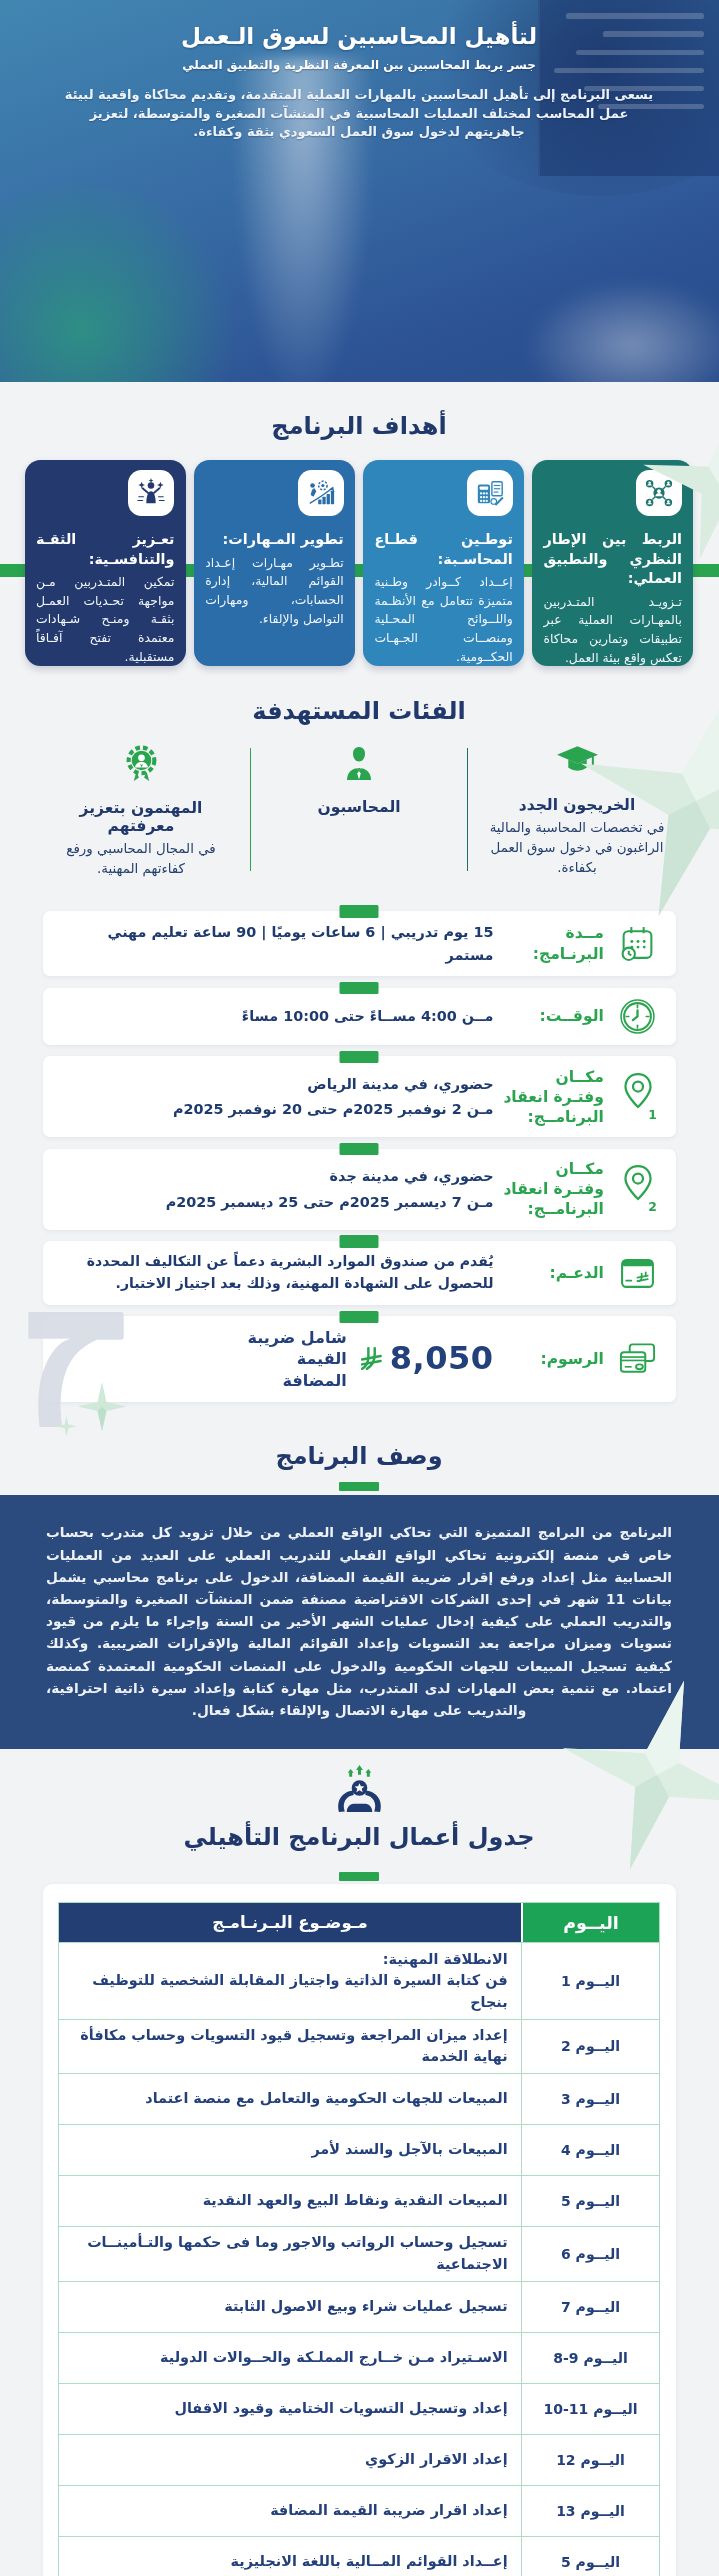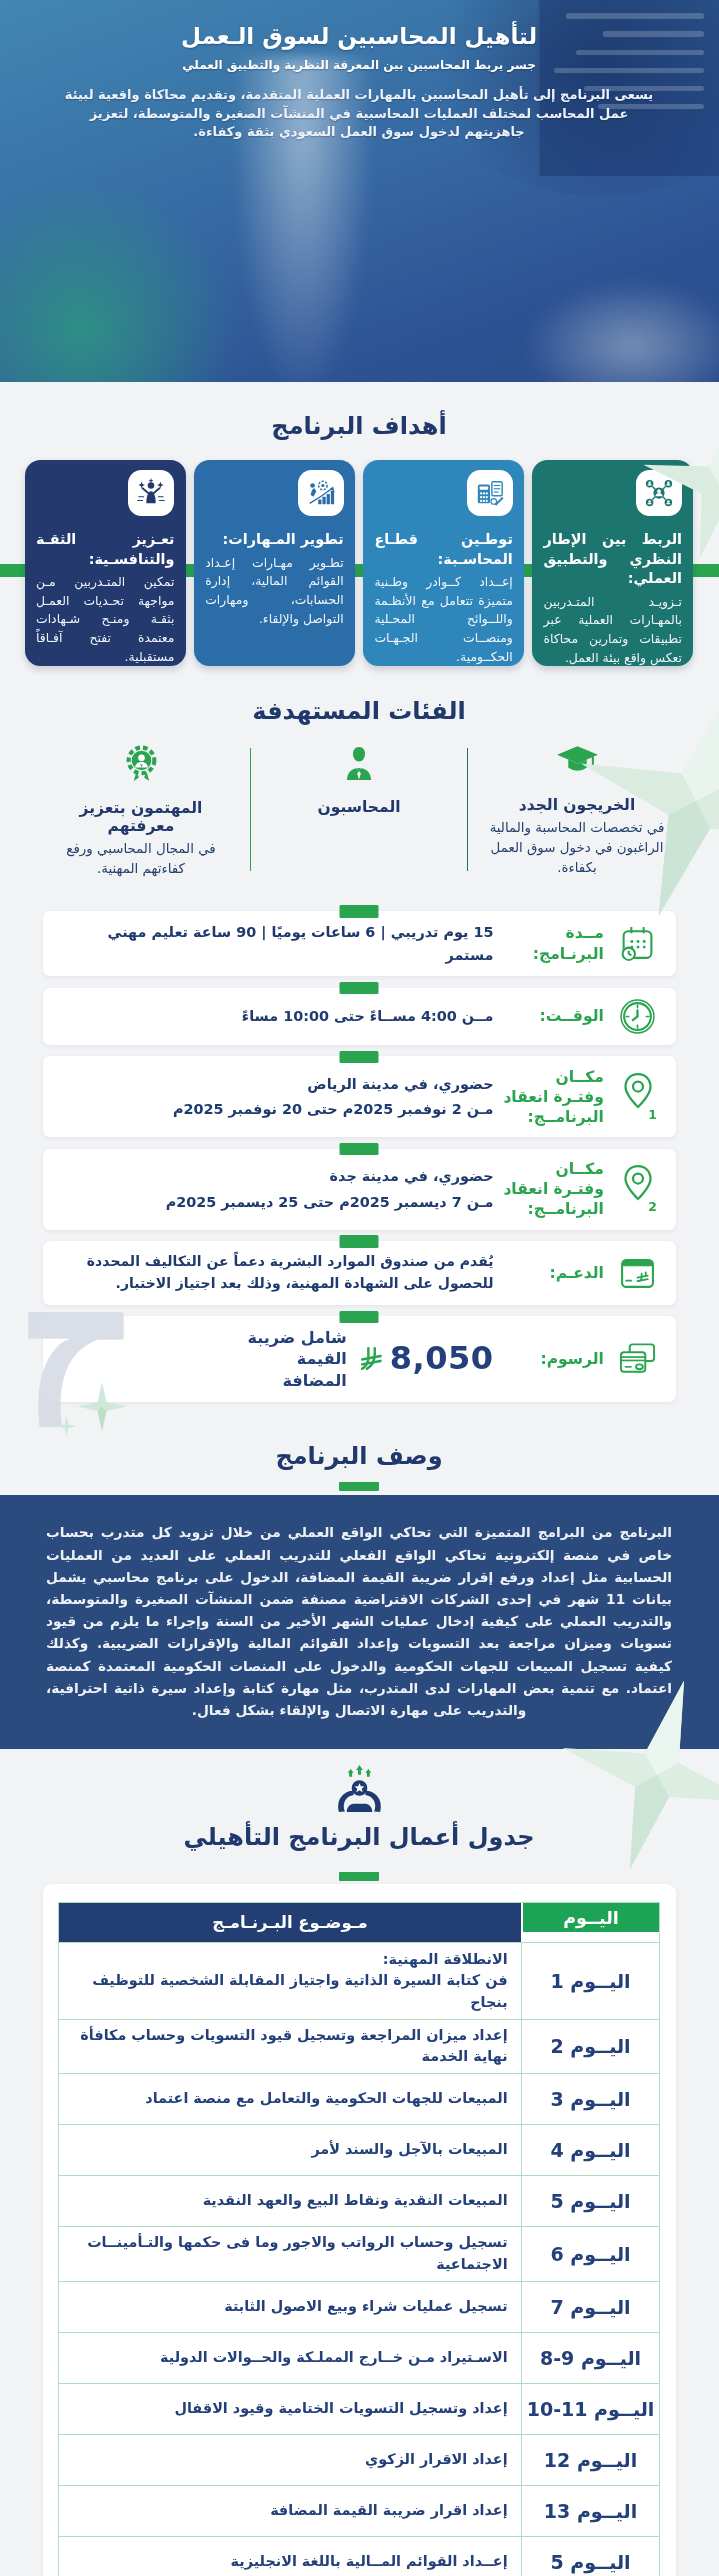--- a/index.html
+++ b/index.html
@@ -73,24 +73,24 @@
   .desc-band{margin-top:4.1px;background:#2b4a7d;padding:26px 47px 28px;}
   .desc-par{margin:0;font-size:13.7px;font-weight:600;line-height:1.62;color:#eef2f7;text-align:justify;text-align-last:center;}
   
   .sched-icon{display:flex;justify-content:center;margin-top:15.5px;}
   .sched-h{margin-top:9.3px;}
   .sched-card{width:633px;margin:3.1px auto 0;background:#ffffff;border-radius:9.3px;
         box-shadow:0 1.5px 5.2px rgba(25,45,85,.06);padding:18.5px 15.5px 28px;box-sizing:border-box;}
   .ttable{border:0.5px solid #aedcc3;}
   .thead{display:grid;grid-template-columns:138px 1fr;direction:rtl;}
   .th-day{background:#1ca355;color:#fff;font-size:17.5px;font-weight:800;display:flex;align-items:center;justify-content:center;
-        height:29px;border-left:2.1px solid #ffffff;}
+        height:39px;border-left:2.1px solid #ffffff;}
   .th-topic{background:#233e72;color:#fff;font-size:16.5px;font-weight:800;display:flex;align-items:center;justify-content:center;height:39px;}
   .trow{display:grid;grid-template-columns:138px 1fr;direction:rtl;border-top:0.5px solid #aedcc3;}
-  .tday{display:flex;align-items:center;justify-content:center;font-size:19px;font-weight:800;color:#24407a;
+  .tday{display:flex;align-items:center;justify-content:center;font-size:14px;font-weight:800;color:#24407a;
         border-left:0.5px solid #aedcc3;min-height:50px;padding:4.1px 2.1px;box-sizing:border-box;}
   .ttopic{display:flex;align-items:center;justify-content:flex-start;font-size:14.4px;font-weight:700;color:#24407a;
         line-height:1.5;padding:5.2px 13.4px 5.2px 15.5px;box-sizing:border-box;white-space:pre-line;text-align:right;}
   
   .decor{position:absolute;pointer-events:none;}
   .wm-mark{opacity:.9;}
   svg{display:block;}
 </style>
 </head>
 <body>

